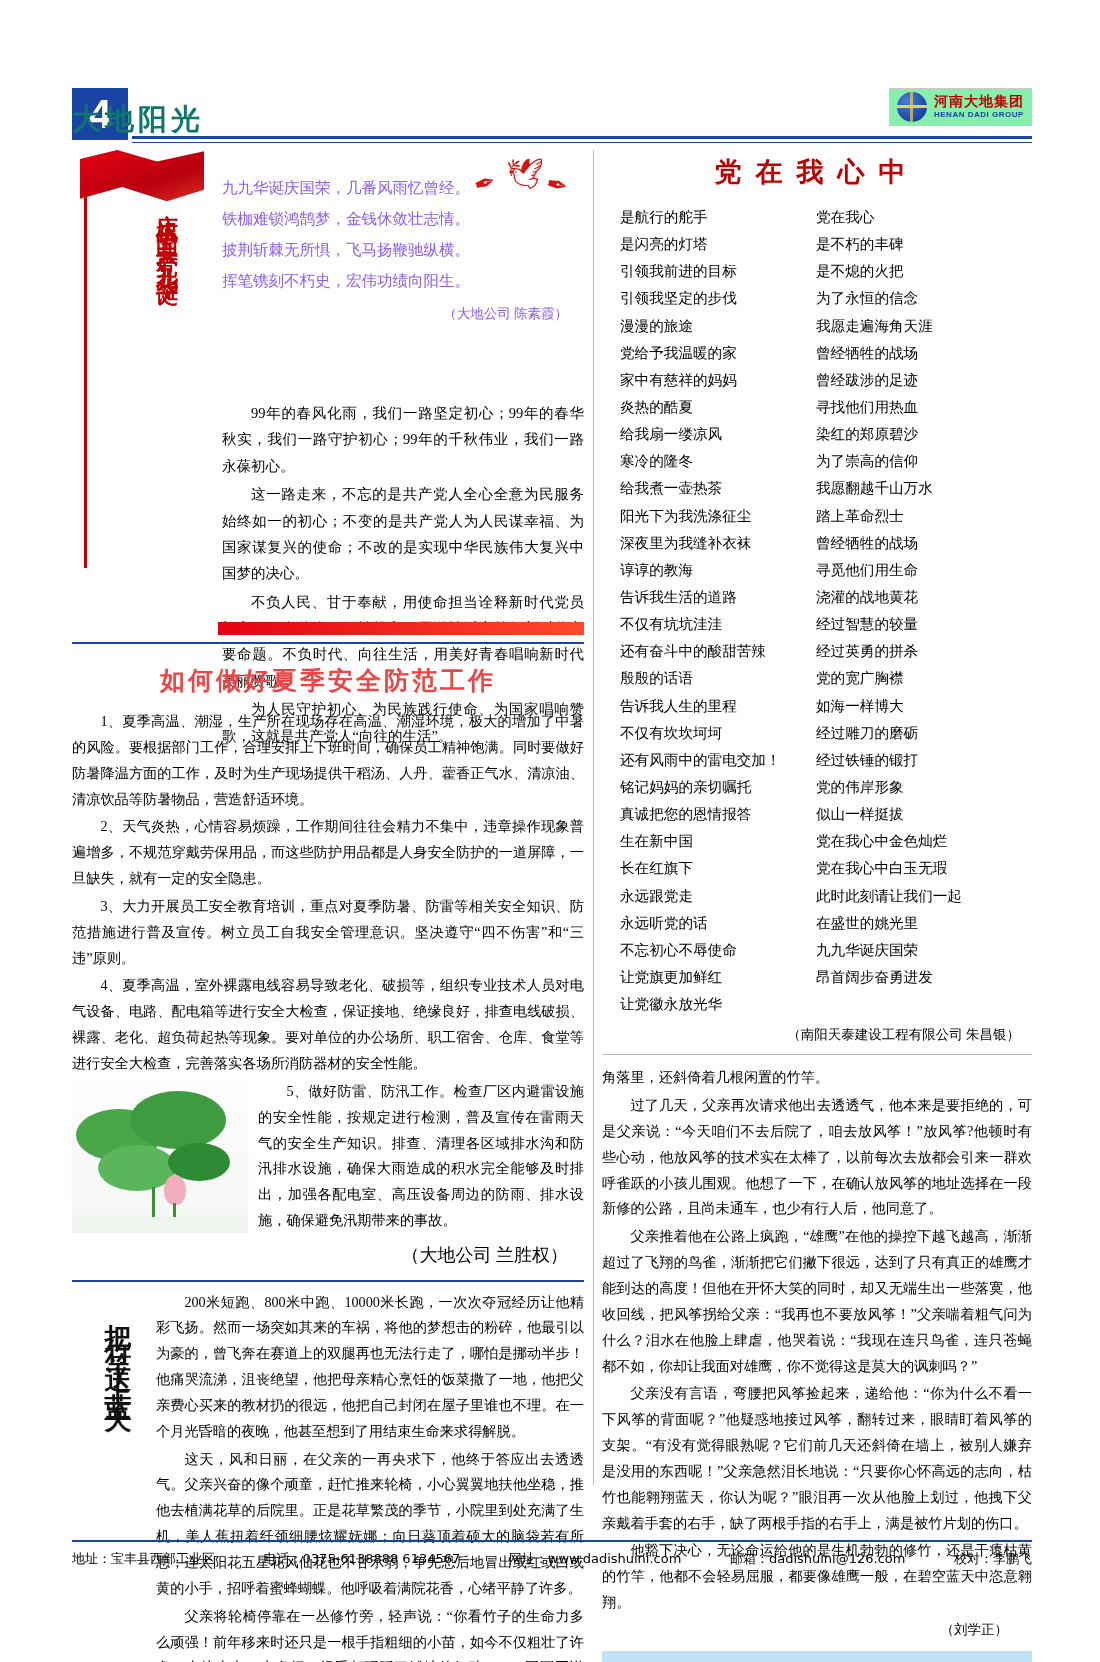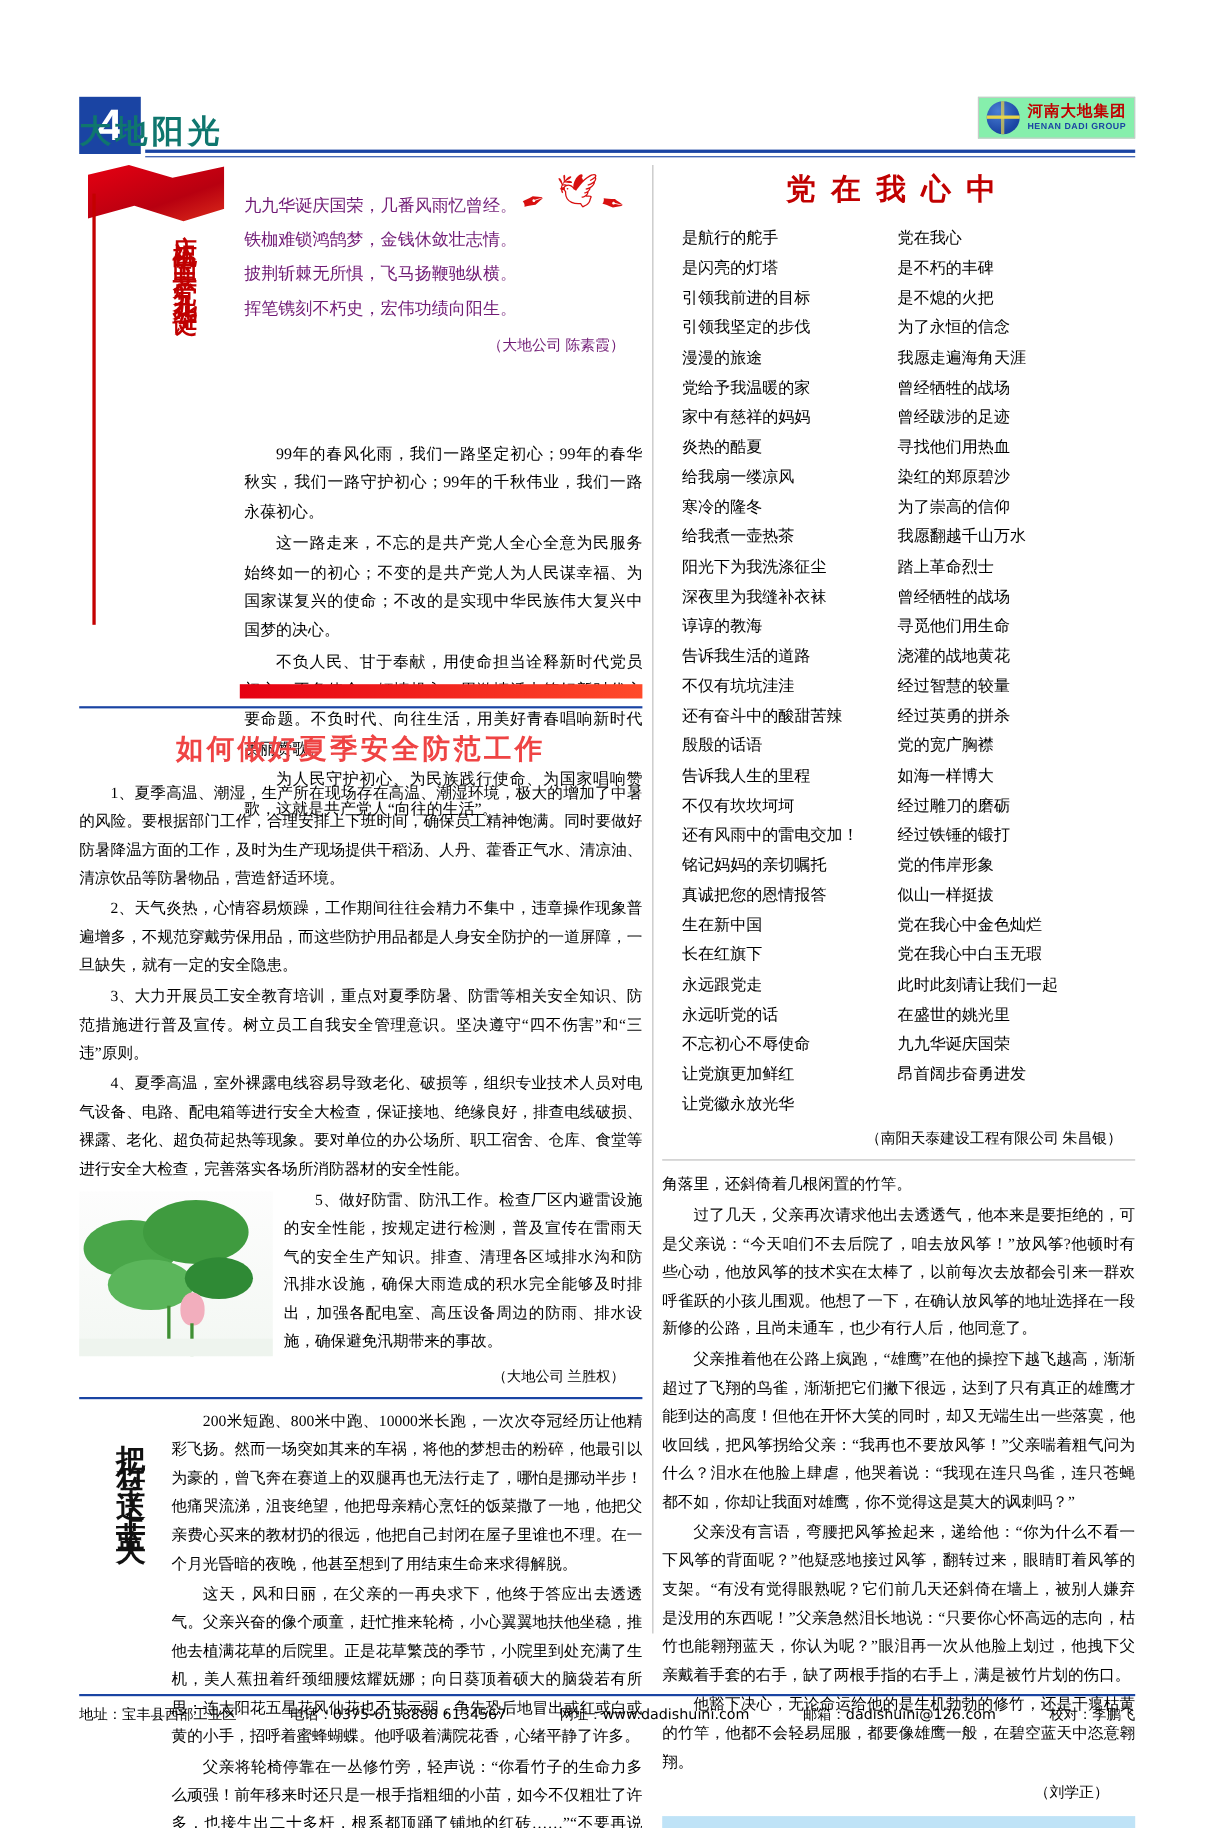--- a/index.html
+++ b/index.html
@@ -68,21 +68,21 @@
     position:absolute;left:26px;top:46px;width:86px;
     writing-mode:vertical-rl;text-orientation:upright;
     font-size:22px;font-weight:bold;color:#c00000;letter-spacing:7px;
     font-family:"DejaVu Sans","Liberation Sans",sans-serif;
     line-height:1.5;
   }
   .doves{position:absolute;left:400px;top:4px;width:110px;height:52px;}
   .dove{position:absolute;color:#d81010;font-size:26px;}
   .poem{
     position:absolute;left:150px;top:22px;width:360px;
-    font-size:15.5px;line-height:2.0;color:#701a75;
+    font-size:15.5px;line-height:2.0;color:#8b5cf6;
   }
   .poem-sig{margin-top:4px;font-size:13.5px;text-align:right;padding-right:14px;}
   .essay{
     position:absolute;left:150px;top:250px;width:362px;
     font-size:14.5px;line-height:1.82;text-align:justify;
   }
   .essay p{margin:0 0 2px 0;text-indent:2em;}
   .redbar{position:absolute;left:146px;top:472px;width:366px;height:13px;
     background:linear-gradient(90deg,#e60012,#ff4a2a);}
   .hrule{height:2px;background:#1a44a3;margin:0;}
@@ -95,21 +95,21 @@
     font-family:"DejaVu Sans","Liberation Sans",sans-serif;
   }
   .body2{font-size:14.2px;line-height:1.82;text-align:justify;}
   .body2 p{margin:0 0 2px 0;text-indent:2em;}
   .lotus{
     float:left;width:176px;height:150px;margin:4px 10px 4px 0;
     background:linear-gradient(#fdfdfd,#f3f7f3);
     position:relative;overflow:hidden;border:0;
   }
   .leaf{position:absolute;border-radius:50%;background:#3f9b3f;}
-  .sig-r{text-align:right;font-size:13px;padding-right:16px;margin-top:2px;}
+  .sig-r{text-align:right;font-size:18px;padding-right:16px;margin-top:2px;}
 
   
   .blk3{position:relative;margin-top:8px;}
   .v-title{
     position:absolute;left:6px;top:12px;width:58px;
     writing-mode:vertical-rl;text-orientation:upright;
     font-size:27px;font-weight:bold;color:#111;letter-spacing:14px;
     font-family:"DejaVu Sans","Liberation Sans",sans-serif;
   }
   .body3{margin-left:84px;font-size:14.2px;line-height:1.82;text-align:justify;}

